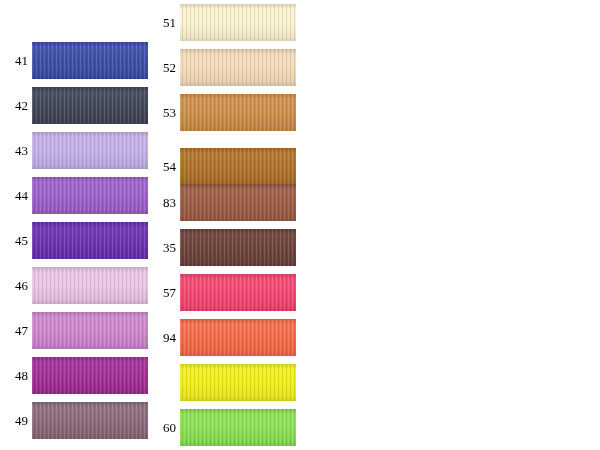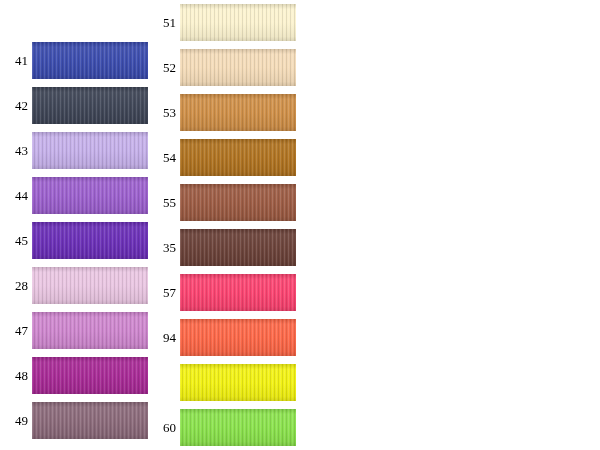--- a/index.html
+++ b/index.html
@@ -136,21 +136,21 @@
         </div>
       </div>
       <div class="swatch-row" style="top: 180px;">
         <div class="swatch-label">45</div>
         <div class="swatch-chip" style="background-color: rgb(107, 47, 184);">
           <div class="rib-texture"></div>
           <div class="edge-shade"></div>
         </div>
       </div>
       <div class="swatch-row" style="top: 225px;">
-        <div class="swatch-label">28</div>
+        <div class="swatch-label">46</div>
         <div class="swatch-chip" style="background-color: rgb(234, 198, 226);">
           <div class="rib-texture"></div>
           <div class="edge-shade"></div>
         </div>
       </div>
       <div class="swatch-row" style="top: 270px;">
         <div class="swatch-label">47</div>
         <div class="swatch-chip" style="background-color: rgb(206, 134, 206);">
           <div class="rib-texture"></div>
           <div class="edge-shade"></div>
@@ -186,29 +186,29 @@
           <div class="edge-shade"></div>
         </div>
       </div>
       <div class="swatch-row" style="top: 90px;">
         <div class="swatch-label">53</div>
         <div class="swatch-chip" style="background-color: rgb(207, 143, 71);">
           <div class="rib-texture"></div>
           <div class="edge-shade"></div>
         </div>
       </div>
-      <div class="swatch-row" style="top: 135px;">
+      <div class="swatch-row" style="top: 144px;">
         <div class="swatch-label">54</div>
         <div class="swatch-chip" style="background-color: rgb(176, 115, 32);">
           <div class="rib-texture"></div>
           <div class="edge-shade"></div>
         </div>
       </div>
       <div class="swatch-row" style="top: 180px;">
-        <div class="swatch-label">55</div>
+        <div class="swatch-label">83</div>
         <div class="swatch-chip" style="background-color: rgb(156, 91, 67);">
           <div class="rib-texture"></div>
           <div class="edge-shade"></div>
         </div>
       </div>
       <div class="swatch-row" style="top: 225px;">
         <div class="swatch-label">35</div>
         <div class="swatch-chip" style="background-color: rgb(107, 66, 57);">
           <div class="rib-texture"></div>
           <div class="edge-shade"></div>

